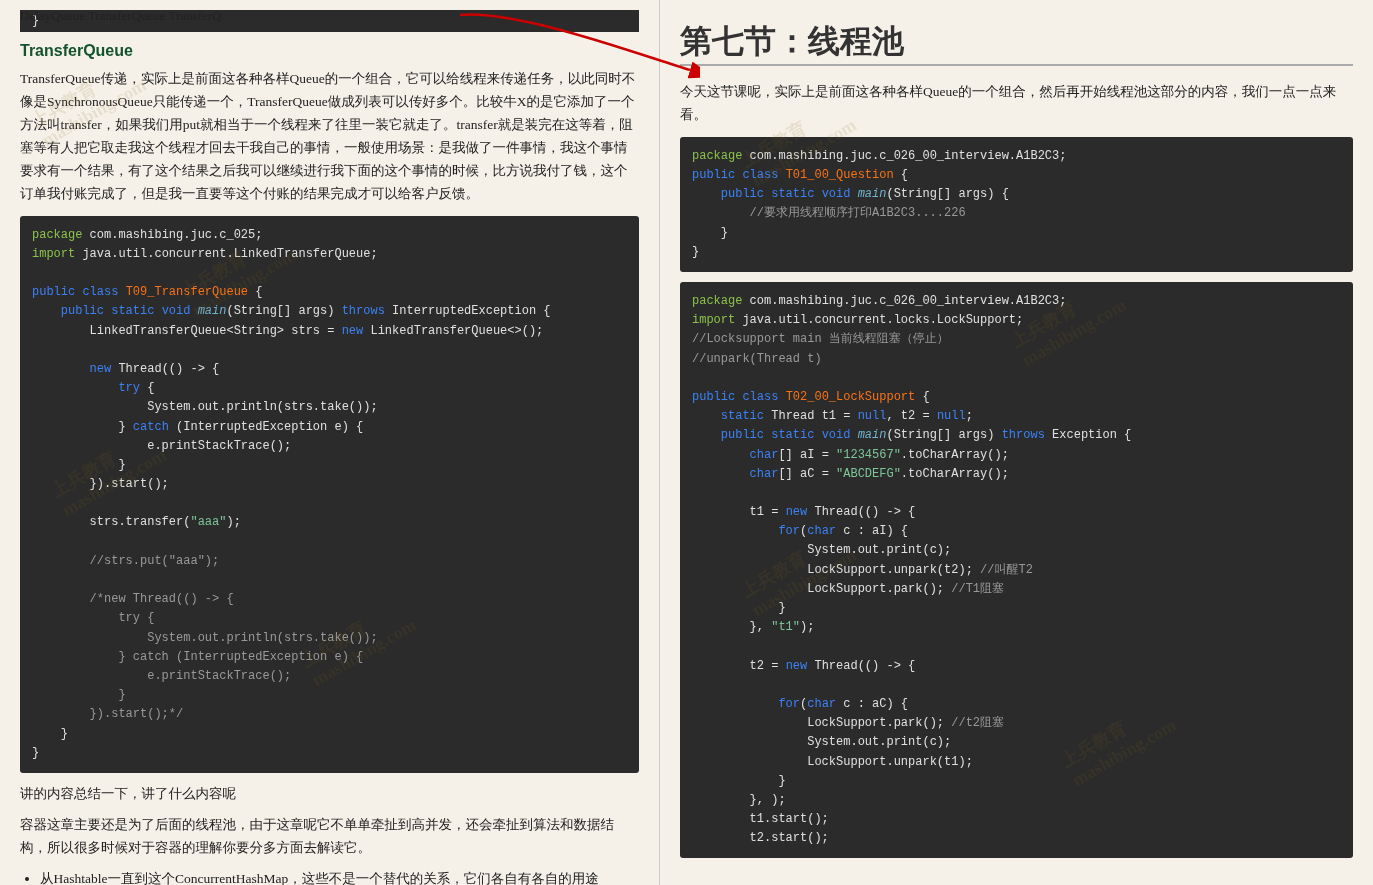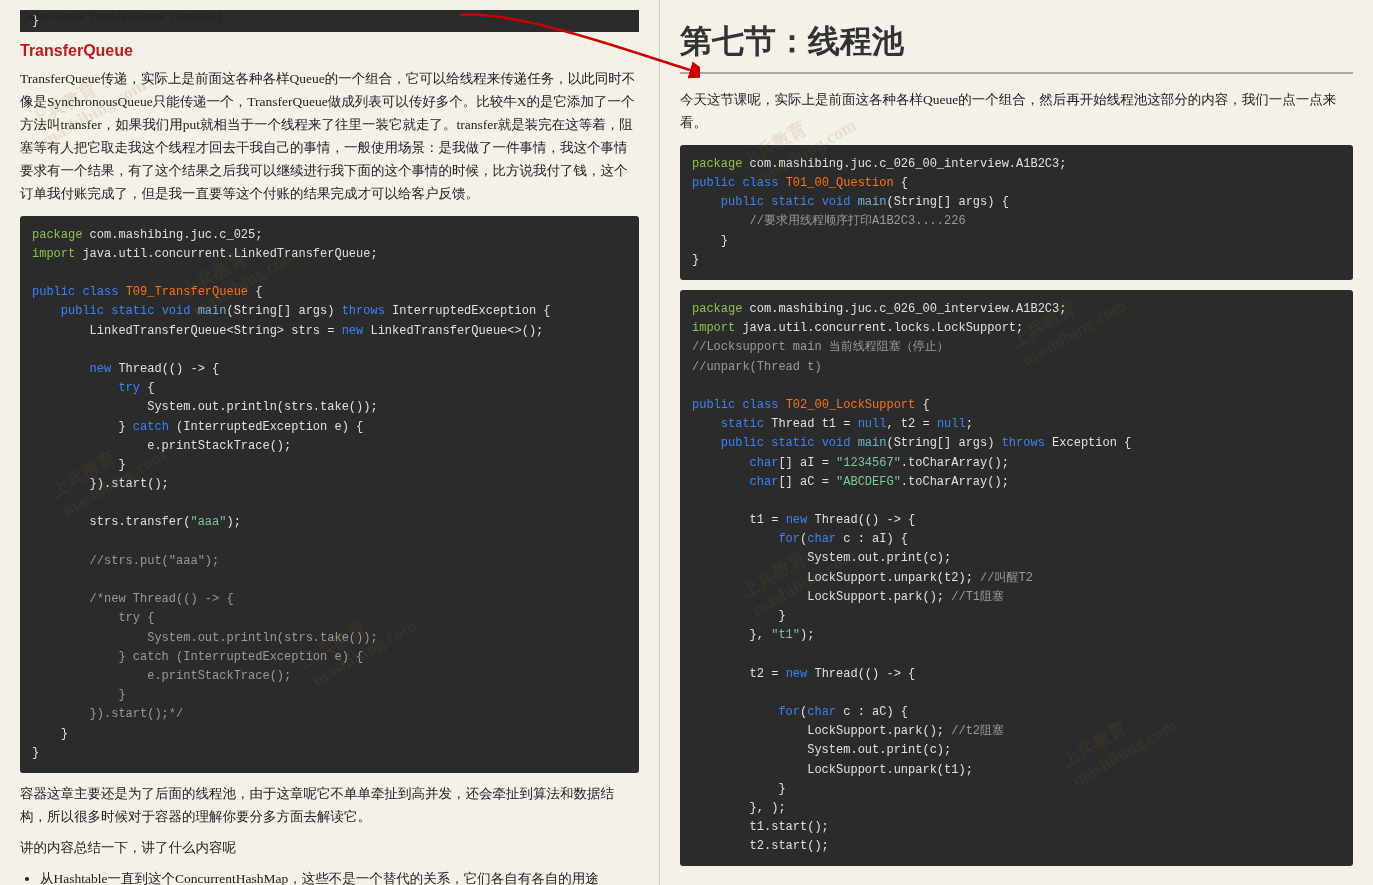--- a/index.html
+++ b/index.html
@@ -39,21 +39,21 @@
     h2.section-title {
       font-size: 28px;
       font-weight: bold;
       color: #333;
       margin: 10px 0 15px 0;
       font-family: "Microsoft YaHei", sans-serif;
     }
     h3.subsection-title {
       font-size: 16px;
       font-weight: bold;
-      color: #b91c1c;
+      color: #14532d;
       margin: 10px 0 8px 0;
       font-family: "Microsoft YaHei", sans-serif;
     }
     p {
       line-height: 1.7;
       margin-bottom: 8px;
       font-size: 13.5px;
     }
     .code-block {
       background: #2b2b2b;
@@ -64,21 +64,21 @@
       margin: 10px 0;
       border-radius: 3px;
       line-height: 1.6;
       white-space: pre;
       overflow-x: auto;
     }
     .code-block .kw { color: #3b82f6; }
     .code-block .cm { color: #999; }
     .code-block .str { color: #7ec699; }
     .code-block .cls { color: #f97316; }
-    .code-block .fn { color: #6fb3d2; }
+    .code-block .fn { color: #6fb3d2; font-style: italic; }
     .code-block .grn { color: #8bc34a; }
     .bullet-list {
       margin: 8px 0 8px 20px;
     }
     .bullet-list li {
       margin-bottom: 6px;
       line-height: 1.7;
       font-size: 13.5px;
     }
     .closing-brace {
@@ -127,22 +127,22 @@
         <span class="cm">/*new Thread(() -&gt; {
             try {
                 System.out.println(strs.take());
             } catch (InterruptedException e) {
                 e.printStackTrace();
             }
         }).start();*/</span>
     }
 }</div>
 
+  <p>讲的内容总结一下，讲了什么内容呢</p>
   <p>容器这章主要还是为了后面的线程池，由于这章呢它不单单牵扯到高并发，还会牵扯到算法和数据结构，所以很多时候对于容器的理解你要分多方面去解读它。</p>
-  <p>讲的内容总结一下，讲了什么内容呢</p>
 
   <ul class="bullet-list">
     <li>从Hashtable一直到这个ConcurrentHashMap，这些不是一个替代的关系，它们各自有各自的用途</li>
 
   </ul>
 
   <div style="position:absolute; top:8px; left:20px;">
     <span style="font-size:13px;">DelayQueue  TransferQueue  TransferQ</span>
   </div>
 </div>
@@ -157,21 +157,21 @@
   <div style="position:relative; margin-top:10px;">
     <svg width="260" height="80" style="position:absolute; top:-15px; left:-240px;">
       <defs>
         <marker id="arrowhead" markerWidth="10" markerHeight="7" refX="0" refY="3.5" orient="auto">
           <polygon points="0 0, 10 3.5, 0 7" fill="#cc0000"></polygon>
         </marker>
       </defs>
       <path d="M 20 10 C 80 5, 200 50, 250 65" stroke="#cc0000" stroke-width="2.5" fill="none" marker-end="url(#arrowhead)"></path>
     </svg>
 
-    <h2 class="section-title" style="font-size:32px; border-bottom:2px solid #aaa; padding-bottom:8px;">第七节：线程池</h2>
+    <h2 class="section-title" style="font-size:32px; border-bottom:2px solid #aaa; ">第七节：线程池</h2>
   </div>
 
   <p style="margin-top:12px;">今天这节课呢，实际上是前面这各种各样Queue的一个组合，然后再开始线程池这部分的内容，我们一点一点来看。</p>
 
   <div class="code-block"><span class="grn">package</span> com.mashibing.juc.c_026_00_interview.A1B2C3;
 <span class="kw">public class</span> <span class="cls">T01_00_Question</span> {
     <span class="kw">public static void</span> <span class="fn">main</span>(String[] args) {
         <span class="cm">//要求用线程顺序打印A1B2C3....226</span>
     }
 }</div>

